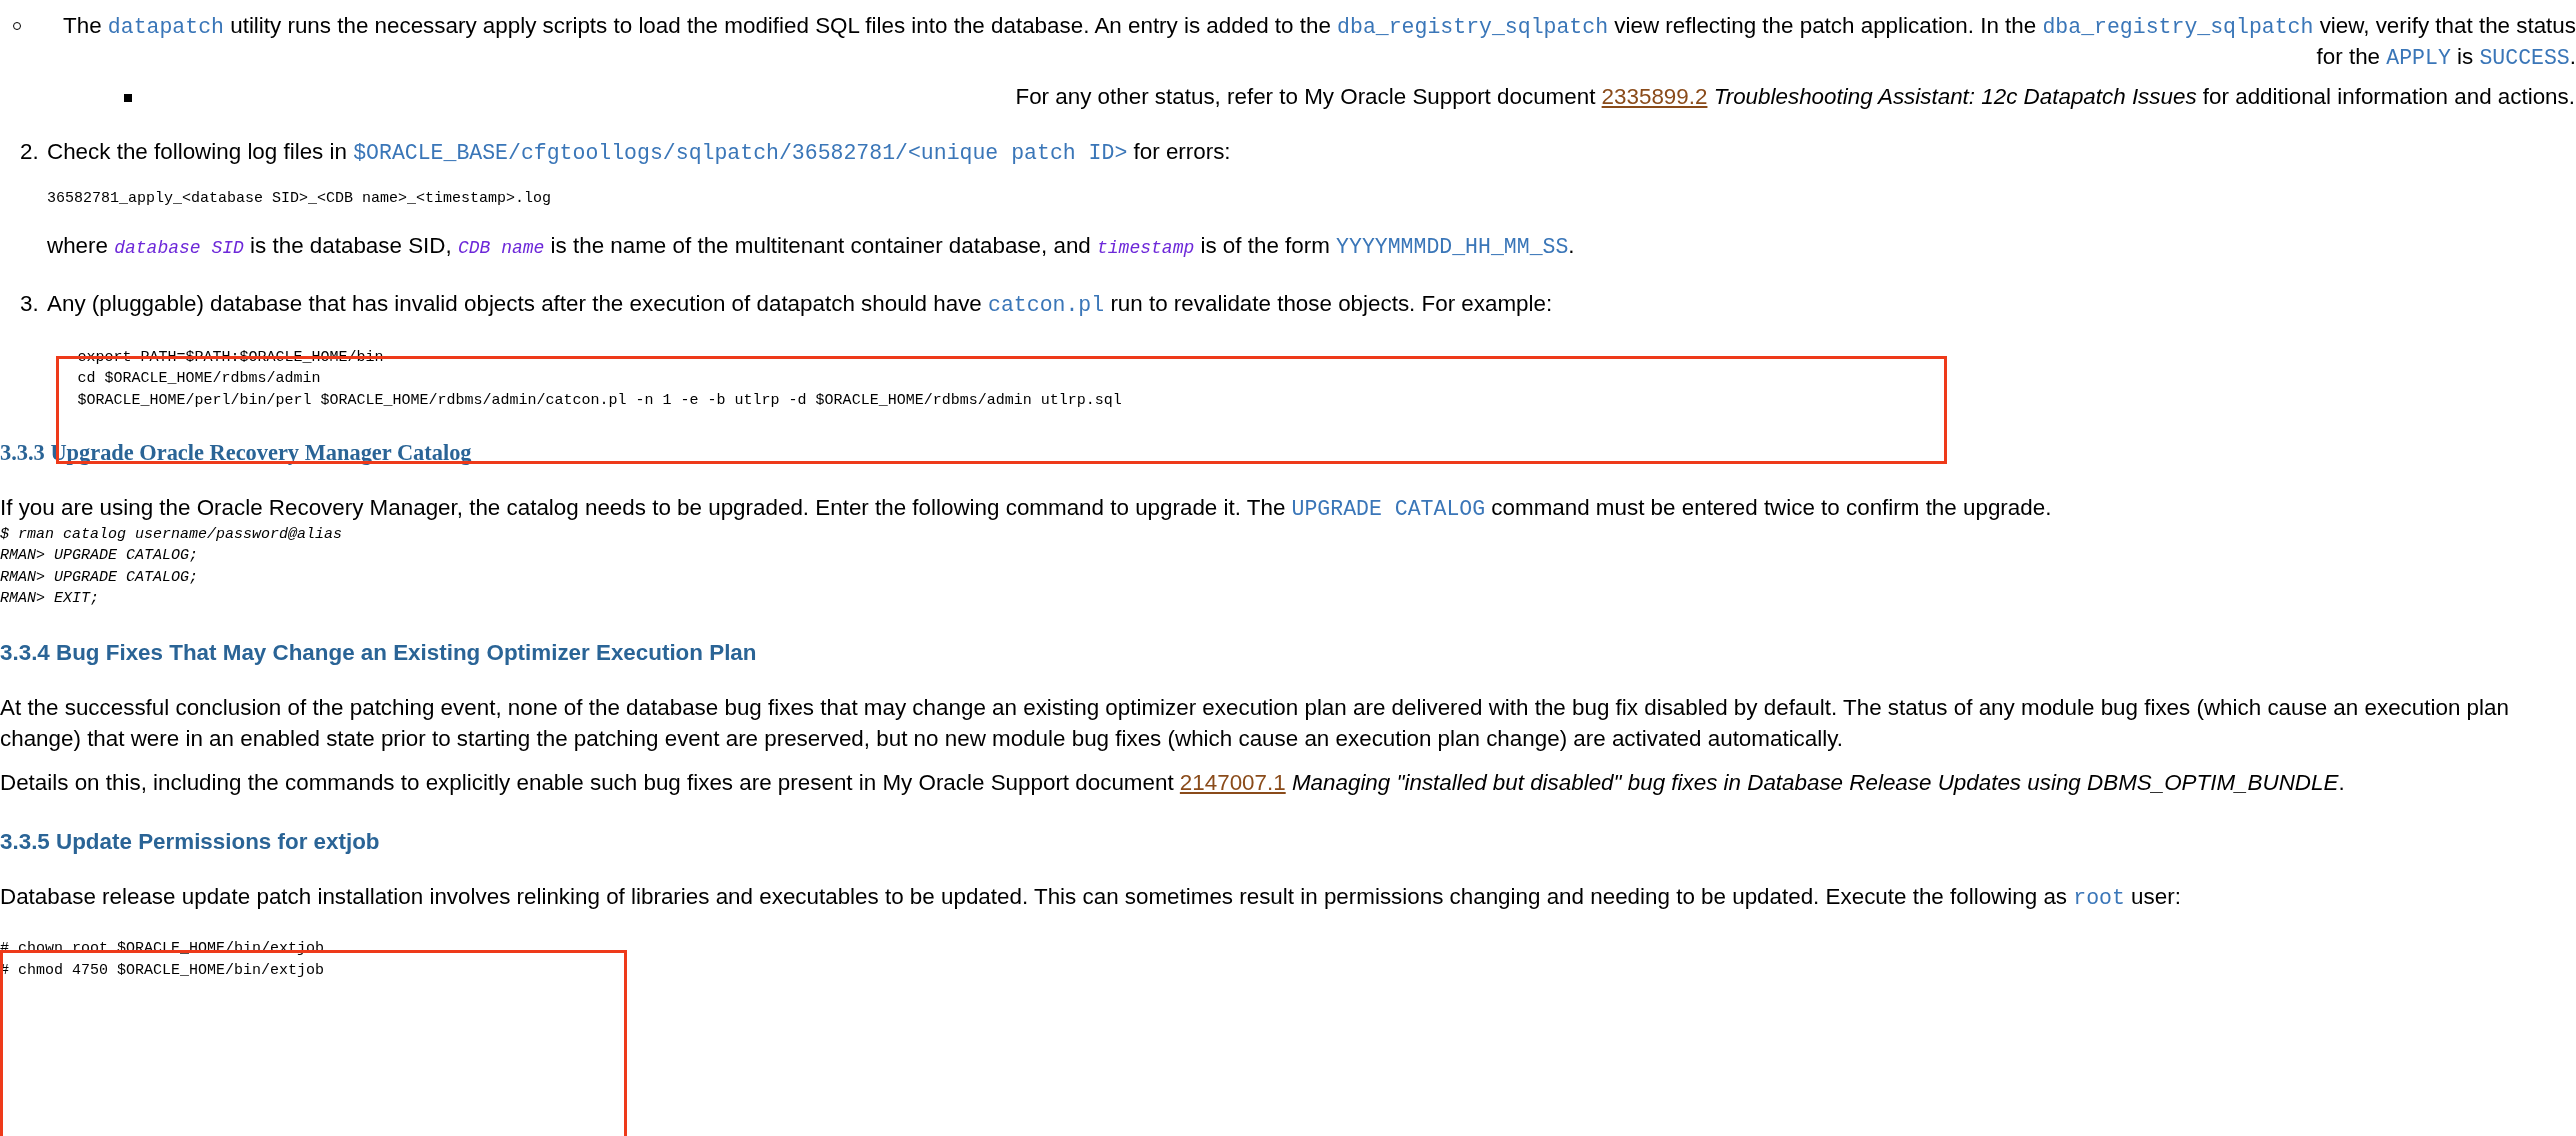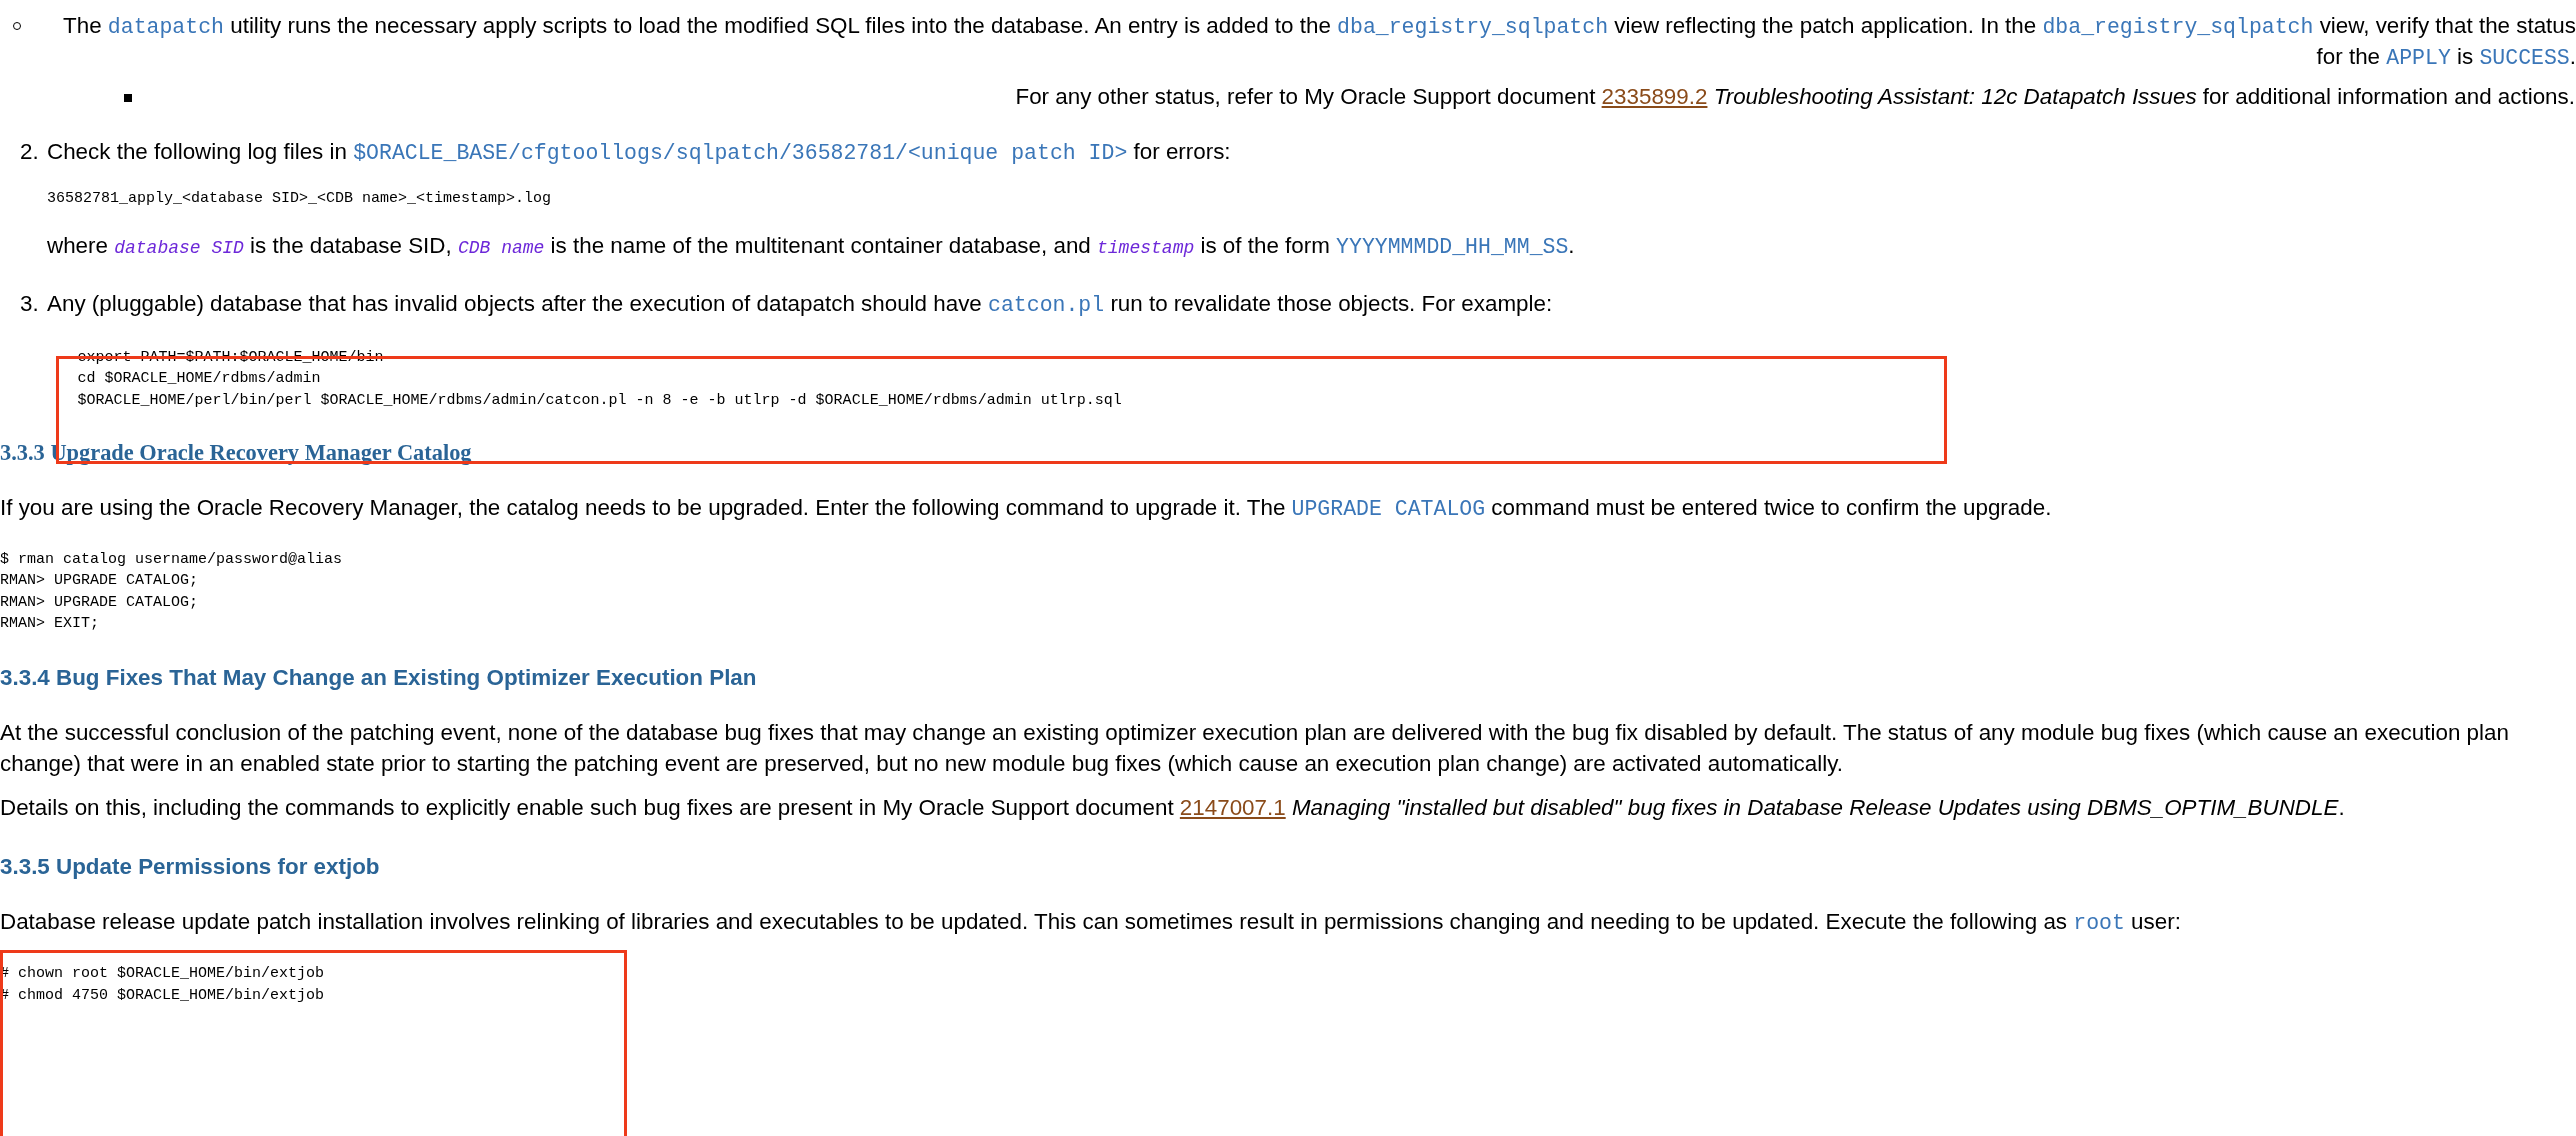--- a/index.html
+++ b/index.html
@@ -161,27 +161,27 @@
       <div class="para"><span>Check the following log files in </span><span class="code-inline">$ORACLE_BASE/cfgtoollogs/sqlpatch/36582781/&lt;unique patch ID&gt;</span><span> for errors:</span></div>
       <div class="codeblock" style="margin-top:20px;">36582781_apply_&lt;database SID&gt;_&lt;CDB name&gt;_&lt;timestamp&gt;.log</div>
       <div class="para spaced"><span>where </span><span class="code-inline-italic">database SID</span><span> is the database SID, </span><span class="code-inline-italic">CDB name</span><span> is the name of the multitenant container database, and </span><span class="code-inline-italic">timestamp</span><span> is of the form </span><span class="code-inline">YYYYMMMDD_HH_MM_SS</span><span>.</span></div>
     </li>
 
     <li style="margin-top:27px;">
       <span class="marker">3.</span>
       <div class="para"><span>Any (pluggable) database that has invalid objects after the execution of datapatch should have </span><span class="code-inline">catcon.pl</span><span> run to revalidate those objects. For example:</span></div>
       <div class="codeblock" style="margin-top:27px; margin-left:30.5px;">export PATH=$PATH:$ORACLE_HOME/bin
 cd $ORACLE_HOME/rdbms/admin
-$ORACLE_HOME/perl/bin/perl $ORACLE_HOME/rdbms/admin/catcon.pl -n 8 -e -b utlrp -d $ORACLE_HOME/rdbms/admin utlrp.sql</div>
+$ORACLE_HOME/perl/bin/perl $ORACLE_HOME/rdbms/admin/catcon.pl -n 1 -e -b utlrp -d $ORACLE_HOME/rdbms/admin utlrp.sql</div>
     </li>
   </ol>
 
   <h3 class="section" style="margin-top:27px;font-family:Liberation Serif, serif;">3.3.3 Upgrade Oracle Recovery Manager Catalog</h3>
   <p class="para" style="margin-top:25px;"><span>If you are using the Oracle Recovery Manager, the catalog needs to be upgraded. Enter the following command to upgrade it. The </span><span class="code-inline">UPGRADE CATALOG</span><span> command must be entered twice to confirm the upgrade.</span></p>
-  <div class="codeblock" style="margin-top:25px;">$ rman catalog username/password@alias
+  <div class="codeblock" style="font-style:italic;">$ rman catalog username/password@alias
 RMAN&gt; UPGRADE CATALOG;
 RMAN&gt; UPGRADE CATALOG;
 RMAN&gt; EXIT;</div>
 
   <h3 class="section" style="margin-top:29px;">3.3.4 Bug Fixes That May Change an Existing Optimizer Execution Plan</h3>
   <p class="para" style="margin-top:25px;">At the successful conclusion of the patching event, none of the database bug fixes that may change an existing optimizer execution plan are delivered with the bug fix disabled by default. The status of any module bug fixes (which cause an execution plan change) that were in an enabled state prior to starting the patching event are preserved, but no new module bug fixes (which cause an execution plan change) are activated automatically.</p>
   <p class="para" style="margin-top:14px;"><span>Details on this, including the commands to explicitly enable such bug fixes are present in My Oracle Support document </span><a class="doclink" href="#">2147007.1</a><span> </span><span class="italic">Managing "installed but disabled" bug fixes in Database Release Updates using DBMS_OPTIM_BUNDLE</span><span>.</span></p>
 
   <h3 class="section" style="margin-top:29px;">3.3.5 Update Permissions for extjob</h3>
   <p class="para" style="margin-top:25px;"><span>Database release update patch installation involves relinking of libraries and executables to be updated. This can sometimes result in permissions changing and needing to be updated. Execute the following as </span><span class="code-inline">root</span><span> user:</span></p>

